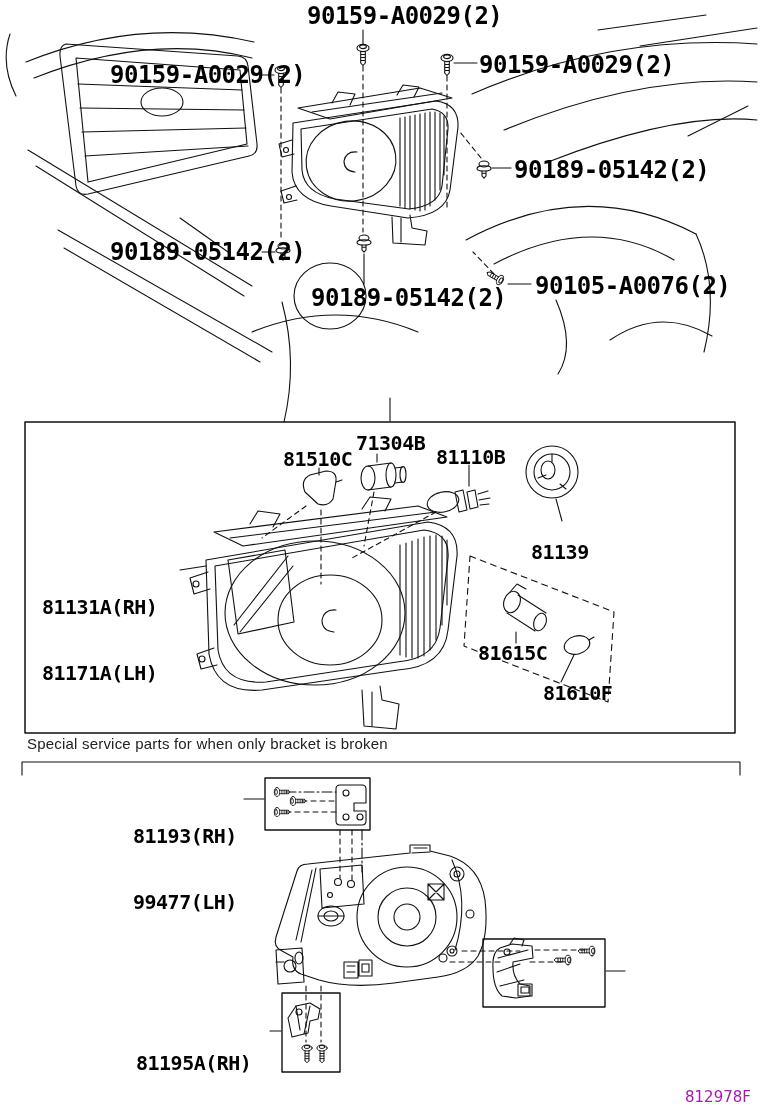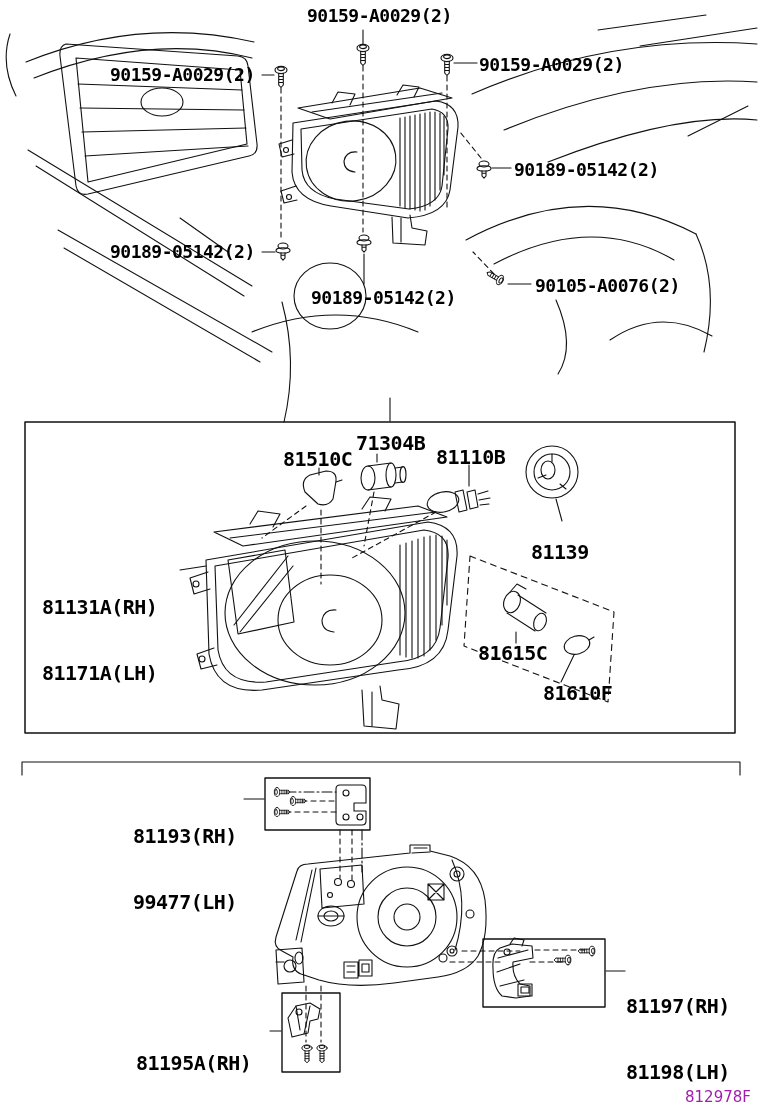--- a/index.html
+++ b/index.html
@@ -2,21 +2,21 @@
 <html><head>
 <meta charset="utf-8">
 <style>
   html,body{margin:0;padding:0;background:#ffffff;}
   .canvas{
     position:relative;width:760px;height:1112px;background:#fff;overflow:hidden;
     font-family:"DejaVu Sans Mono","Liberation Mono",monospace;
   }
   svg.art{position:absolute;left:0;top:0;}
   .lbl{
-    position:absolute;color:#000;font-weight:bold;font-size:18px;line-height:20px;
+    position:absolute;color:#000;font-weight:bold;font-size:24px;line-height:20px;
     letter-spacing:-0.5px;white-space:pre;
   }
   .lbl.big{font-size:20px;line-height:22px;}
   .note{
     position:absolute;font-family:"Liberation Sans","DejaVu Sans",sans-serif;
     font-size:15px;color:#222;letter-spacing:0.2px;white-space:pre;font-weight:400;
   }
   .code{
     position:absolute;font-family:"DejaVu Sans","Liberation Sans",sans-serif;
     font-size:15px;color:#a21caf;white-space:pre;
@@ -300,31 +300,28 @@
 <div class="lbl big" style="left:531px;top:541px">81139</div>
 
 <div class="lbl big" style="left:42px;top:552px">
   <div>81131A(RH)</div>
   <div>81171A(LH)</div>
 </div>
 
 <div class="lbl big" style="left:478px;top:642px">81615C</div>
 <div class="lbl big" style="left:543px;top:682px">81610F</div>
 
+<div class="note" style="left:27px;top:735px">Special service parts for when only bracket is broken</div>
 
 <div class="lbl big" style="left:133px;top:781px">
   <div>81193(RH)</div>
   <div>99477(LH)</div>
 </div>
 
 <div class="lbl big" style="left:136px;top:1008px">
   <div>81195A(RH)</div>
   
 </div>
 
-<div class="lbl big" style="left:626px;top:951px">
-  <div>81197(RH)</div>
-  <div>81198(LH)</div>
+
+<div class="code" style="left:685px;top:1088px">812978F</div>
+
 </div>
 
-<div class="code" style="left:685px;top:1088px">812978F</div>
-
-</div>
-
 </body></html>

